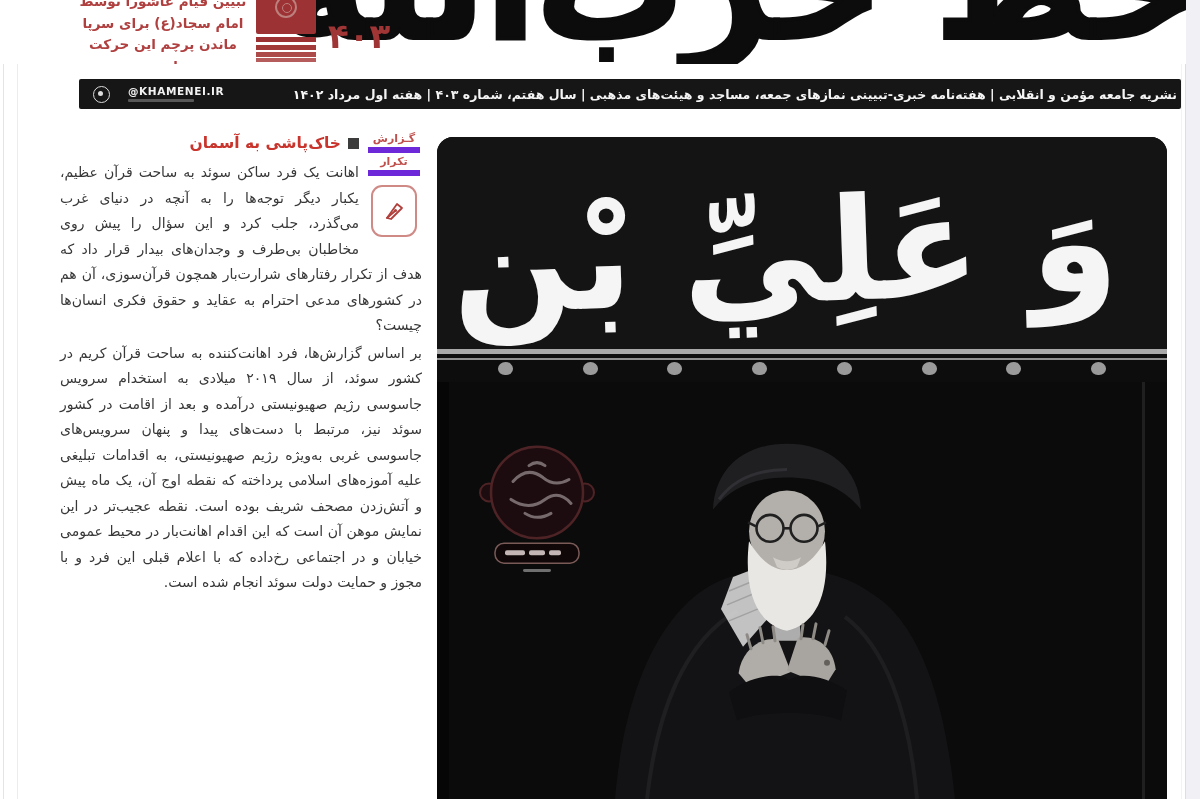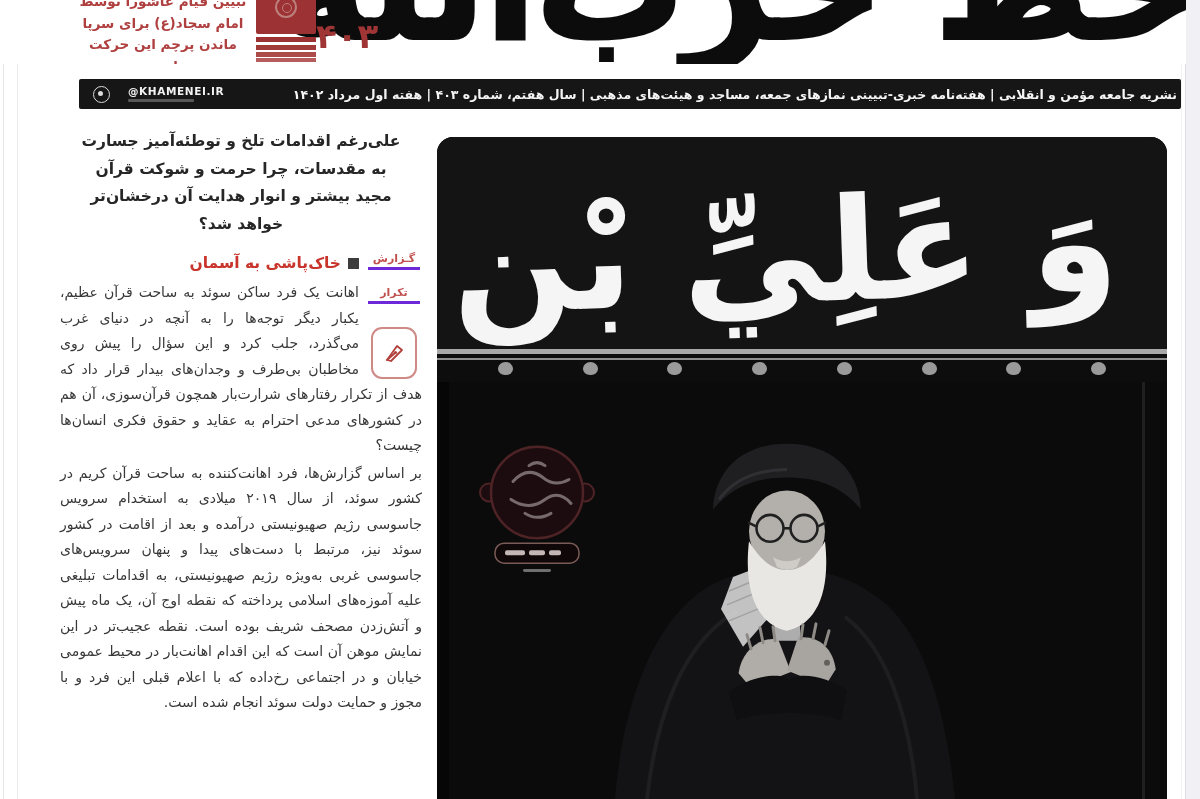--- a/index.html
+++ b/index.html
@@ -21,21 +21,21 @@
   .stamp{position:absolute;left:256px;top:0;width:60px;height:62px;}
   .stamp-square{position:absolute;left:0;top:-7px;width:60px;height:41px;background:#9c3233;border-radius:2px;}
   .stamp-emblem{position:absolute;left:19px;top:3px;width:18px;height:18px;border:2px solid #c79a96;
                 border-radius:50%;opacity:.75;}
   .stamp-emblem::after{content:"";position:absolute;left:5px;top:5px;width:8px;height:8px;border:1px solid #c79a96;border-radius:50%;}
   .stripe{position:absolute;left:0;width:60px;height:5px;}
   .s1{top:37px;background:#9c3233;}
   .s2{top:45px;background:#a23a3a;}
   .s3{top:52px;background:#ad4b4b;}
   .s4{top:58px;background:#b75c5c;height:4px;}
-  .issue-number{position:absolute;left:316px;top:16px;width:56px;text-align:right;
+  .issue-number{position:absolute;left:328px;top:16px;width:56px;text-align:right;
                 font-size:34px;font-weight:bold;color:#a03536;line-height:40px;}
 
   
   .info-bar{position:absolute;left:79px;top:79px;width:1102px;height:30px;background:#161616;border-radius:2px;
             display:flex;align-items:center;}
   .brand{display:flex;align-items:center;gap:18px;margin-left:14px;color:#f2f2f2;}
   .brand-emblem{width:15px;height:15px;border:1.5px solid #dcdcdc;border-radius:50%;position:relative;flex:0 0 auto;}
   .brand-emblem::after{content:"";position:absolute;left:4px;top:4px;width:5px;height:5px;background:#dcdcdc;border-radius:50%;}
   .brand-block{display:flex;flex-direction:column;align-items:flex-start;}
   .brand-text{font-size:10.5px;font-weight:bold;letter-spacing:.6px;line-height:11px;}
@@ -44,21 +44,21 @@
             padding-right:4px;padding-left:10px;white-space:nowrap;overflow:hidden;}
 
   
   .article{position:absolute;left:60px;top:118px;width:362px;direction:rtl;color:#222;}
   .kicker{margin:10px 16px 0;text-align:center;font-size:15.5px;font-weight:bold;color:#262626;line-height:27.5px;}
   .headline{margin-top:8px;text-align:center;font-size:35px;font-weight:bold;color:#0f0f0f;
             line-height:45px;-webkit-text-stroke:1px #0f0f0f;}
   .body-wrap{margin-top:14px;}
   .rail{float:right;width:52px;margin-right:2px;margin-left:9px;display:flex;flex-direction:column;align-items:center;}
   .rail-tag{color:#c0504d;font-size:11px;font-weight:bold;text-align:center;line-height:14px;width:100%;}
-  .rail-tag span{display:block;border-bottom:3px solid #6d28d9;padding-bottom:1px;margin-bottom:16px;}
+  .rail-tag span{display:block;border-bottom:6px solid #6d28d9;padding-bottom:1px;margin-bottom:2px;}
   .pen-badge{margin-top:7px;width:42px;height:48px;border:2px solid #cf8a86;border-radius:11px;
              display:flex;align-items:center;justify-content:center;}
   .subhead{font-size:15.5px;font-weight:bold;color:#c9342c;margin:0 0 6px;line-height:22px;}
   .subhead .bullet{display:inline-block;width:11px;height:11px;background:#3c3c3c;margin-left:7px;vertical-align:-1px;}
   .body-text p{margin:0;font-size:14px;line-height:25.5px;color:#383838;text-align:justify;}
   .body-text p + p{margin-top:2px;}
 
   
   .photo{position:absolute;left:437px;top:137px;width:730px;height:662px;border-radius:16px 16px 0 0;
          overflow:hidden;background:#0c0c0c;display:flex;flex-direction:column;}
@@ -105,21 +105,20 @@
       <div class="brand-emblem"></div>
       <div class="brand-block">
         <div class="brand-text">@KHAMENEI.IR</div>
         <div class="brand-sub"></div>
       </div>
     </div>
     <div class="bar-desc">نشریه جامعه مؤمن و انقلابی | هفته‌نامه خبری-تبیینی نمازهای جمعه، مساجد و هیئت‌های مذهبی | سال هفتم، شماره ۴۰۳ | هفته اول مرداد ۱۴۰۲</div>
   </div>
 
   <div class="article">
-    <div class="kicker">علی‌رغم اقدامات تلخ و توطئه‌آمیز جسارت به مقدسات، چرا حرمت و شوکت قرآن مجید بیشتر و انوار هدایت آن درخشان‌تر خواهد شد؟</div>
     <div class="headline">
     </div>
     <div class="body-wrap">
       <div class="rail">
         <div class="rail-tag">
           <span>گـزارش</span>
           <span>تکرار</span>
         </div>
         <div class="pen-badge">
           <svg width="26" height="26" viewBox="0 0 26 26">

